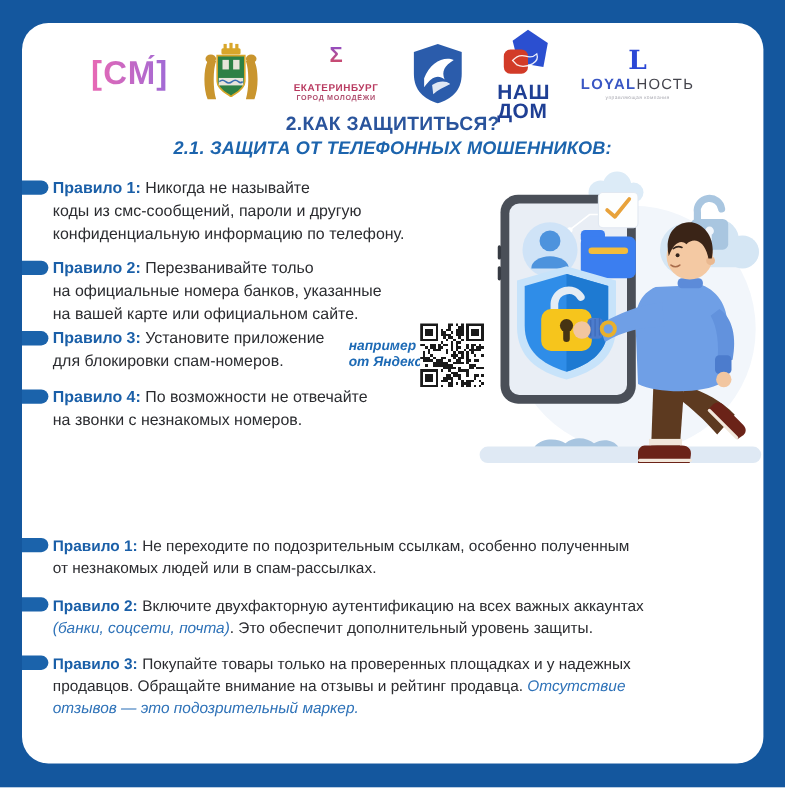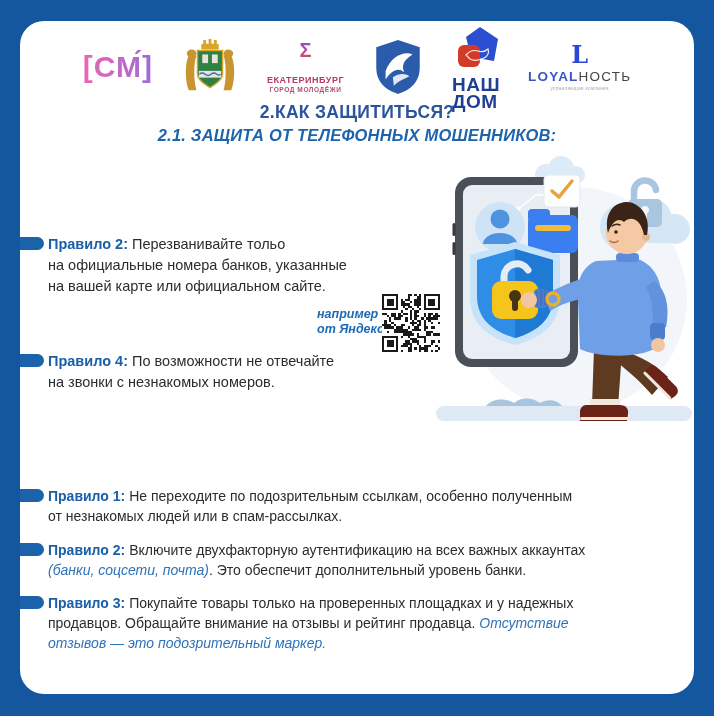--- a/index.html
+++ b/index.html
@@ -97,25 +97,36 @@
     <div class="logo loyal">
       <span class="lmark">L</span>
       <span class="word"><span class="b">LOYAL</span><span class="g">НОСТЬ</span></span>
       <span class="tag">управляющая компания</span>
     </div>
   </div>
 
   <div class="h1">2.КАК ЗАЩИТИТЬСЯ?</div>
   <div class="h2">2.1. ЗАЩИТА ОТ ТЕЛЕФОННЫХ МОШЕННИКОВ:</div>
 
+  <div class="rule r1a">
+    <span class="bullet"></span>
+    <div class="body"><span class="lbl">Правило 1:</span><span>Никогда не называйте
+коды из смс-сообщений, пароли и другую
+конфиденциальную информацию по телефону.</span></div>
+  </div>
   <div class="rule r2a">
     <span class="bullet"></span>
     <div class="body"><span class="lbl">Правило 2:</span><span>Перезванивайте тольо
 на официальные номера банков, указанные
 на вашей карте или официальном сайте.</span></div>
+  </div>
+  <div class="rule r3a">
+    <span class="bullet"></span>
+    <div class="body"><span class="lbl">Правило 3:</span><span>Установите приложение
+для блокировки спам-номеров.</span></div>
   </div>
   <div class="note">например
 от Яндекс</div>
   <div class="qr"><svg viewBox="0 0 25 25" width="100%" height="100%" shape-rendering="crispEdges">
         <rect x="0" y="0" width="25" height="25" fill="#ffffff"></rect>
         <rect x="11" y="0" width="1" height="1" fill="#1a1a1a"></rect>
         <rect x="12" y="0" width="1" height="1" fill="#1a1a1a"></rect>
         <rect x="14" y="0" width="1" height="1" fill="#1a1a1a"></rect>
         <rect x="16" y="0" width="1" height="1" fill="#1a1a1a"></rect>
         <rect x="11" y="1" width="1" height="1" fill="#1a1a1a"></rect>
@@ -432,21 +443,21 @@
   </svg>
 
   <div class="rule rule2 r1b">
     <span class="bullet"></span>
     <div class="body"><span class="lbl">Правило 1:</span><span>Не переходите по подозрительным ссылкам, особенно полученным
 от незнакомых людей или в спам-рассылках.</span></div>
   </div>
   <div class="rule rule2 r2b">
     <span class="bullet"></span>
     <div class="body"><span class="lbl">Правило 2:</span><span>Включите двухфакторную аутентификацию на всех важных аккаунтах
-</span><span class="accent">(банки, соцсети, почта)</span><span>. Это обеспечит дополнительный уровень банки.</span></div>
+</span><span class="accent">(банки, соцсети, почта)</span><span>. Это обеспечит дополнительный уровень защиты.</span></div>
   </div>
   <div class="rule rule2 r3b">
     <span class="bullet"></span>
     <div class="body"><span class="lbl">Правило 3:</span><span>Покупайте товары только на проверенных площадках и у надежных
 продавцов. Обращайте внимание на отзывы и рейтинг продавца. </span><span class="accent">Отсутствие
 отзывов — это подозрительный маркер.</span></div>
   </div>
 
 </div>
 

